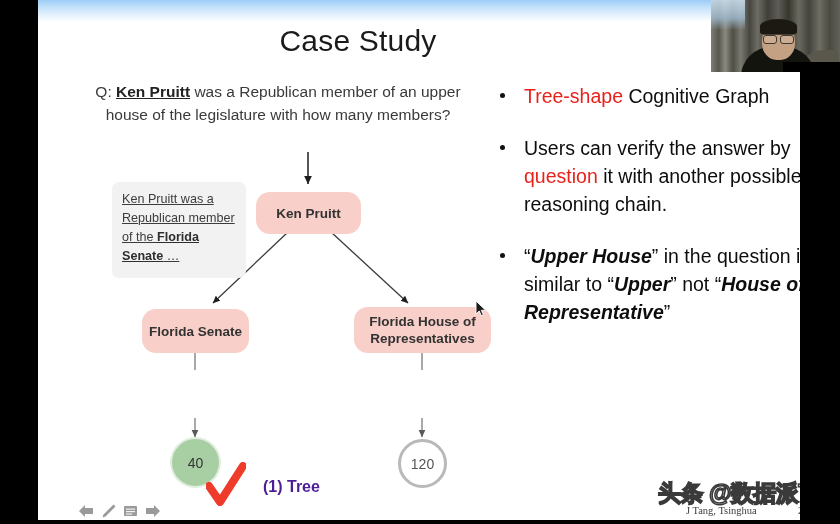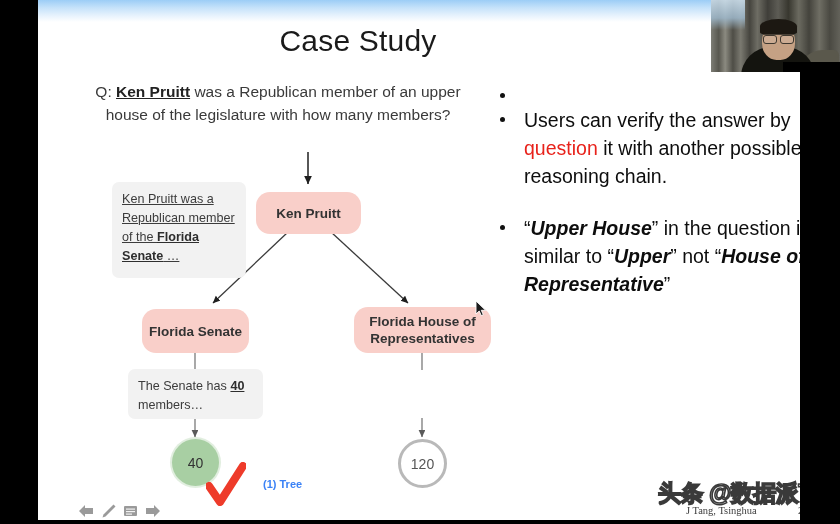--- a/index.html
+++ b/index.html
@@ -136,23 +136,23 @@
     left: 168px;
     top: 462px;
     width: 40px;
     height: 44px;
   }
 
   #tree-caption {
     position: absolute;
     left: 225px;
     top: 478px;
-    font-size: 11px;
+    font-size: 16px;
     font-weight: bold;
-    color: #3b82f6;
+    color: #4c1d95;
     white-space: nowrap;
   }
 
   
   #bullets {
     position: absolute;
     left: 452px;
     top: 82px;
     width: 340px;
   }
@@ -363,39 +363,37 @@
         <span>Ken Pruitt was a Republican member of the </span><u>Florida Senate</u><span> …</span>
       </div>
 
       <div class="pill" style="left:218px; top:192px; width:105px; height:42px;">Ken Pruitt</div>
 
 
       <div class="pill" style="left:104px; top:309px; width:107px; height:44px;">Florida Senate</div>
 
       <div class="pill" style="left:316px; top:307px; width:137px; height:46px;">Florida House of Representatives</div>
 
-      <div class="ctx-box" style="left:90px; top:369px; width:135px; height:50px;">
-        <span>The Senate has </span><u>40</u><span> members…</span>
-      </div>
 
 
       <div class="ans-circle green" style="left:134px; top:439px; width:47px; height:47px;">40</div>
 
       <div class="ans-circle hollow" style="left:360px; top:439px; width:49px; height:49px;">120</div>
 
       <svg id="checkmark" viewBox="0 0 40 44">
         <path d="M3 24 L14 40 L37 4" fill="none" stroke="#ee3b2a" stroke-width="8" stroke-linecap="round" stroke-linejoin="round"></path>
       </svg>
 
       <div id="tree-caption">(1) Tree</div>
     </div>
 
     <div id="bullets">
       <div class="bullet">
         <span class="dot"></span>
+        <span class="rich"><span class="hl-red"> Tree-shape</span><span> Cognitive Graph</span></span>
       </div>
       <div class="bullet">
         <span class="dot"></span>
         <span class="rich"><span>Users can verify the answer by </span><span class="hl-red">question</span><span> it with another possible reasoning chain.</span></span>
       </div>
       <div class="bullet">
         <span class="dot"></span>
         <span class="rich"><span>“</span><span class="it">Upper House</span><span>” in the question is similar to “</span><span class="it">Upper</span><span>” not “</span><span class="it">House of Representative</span><span>”</span></span>
       </div>
     </div>

